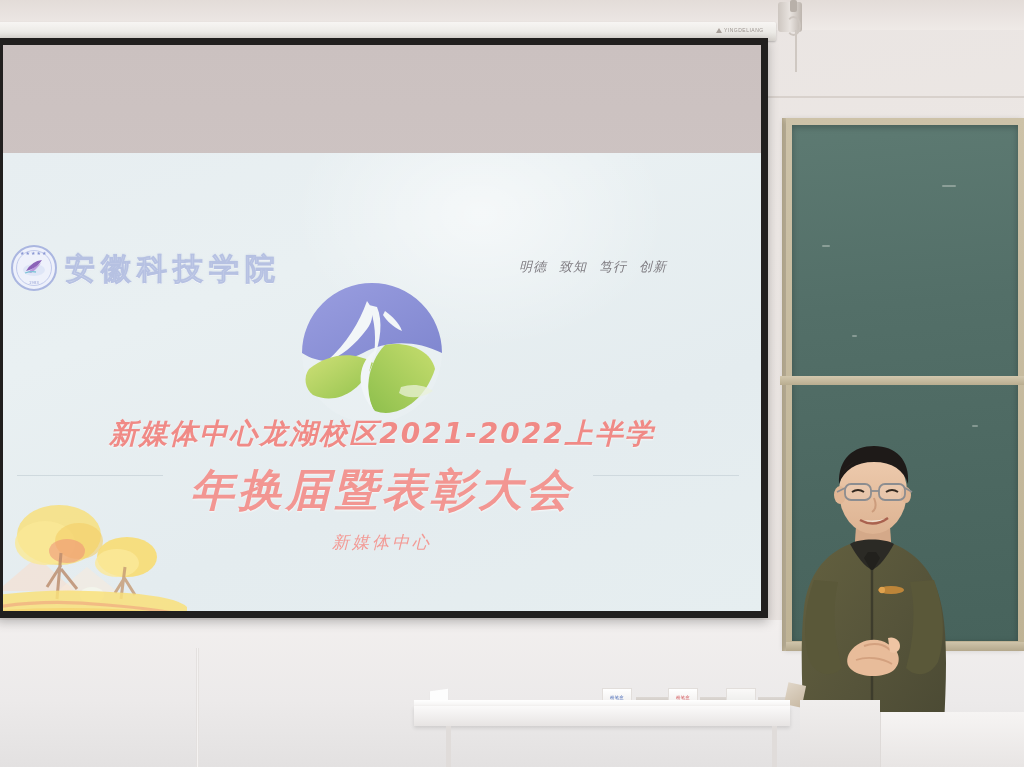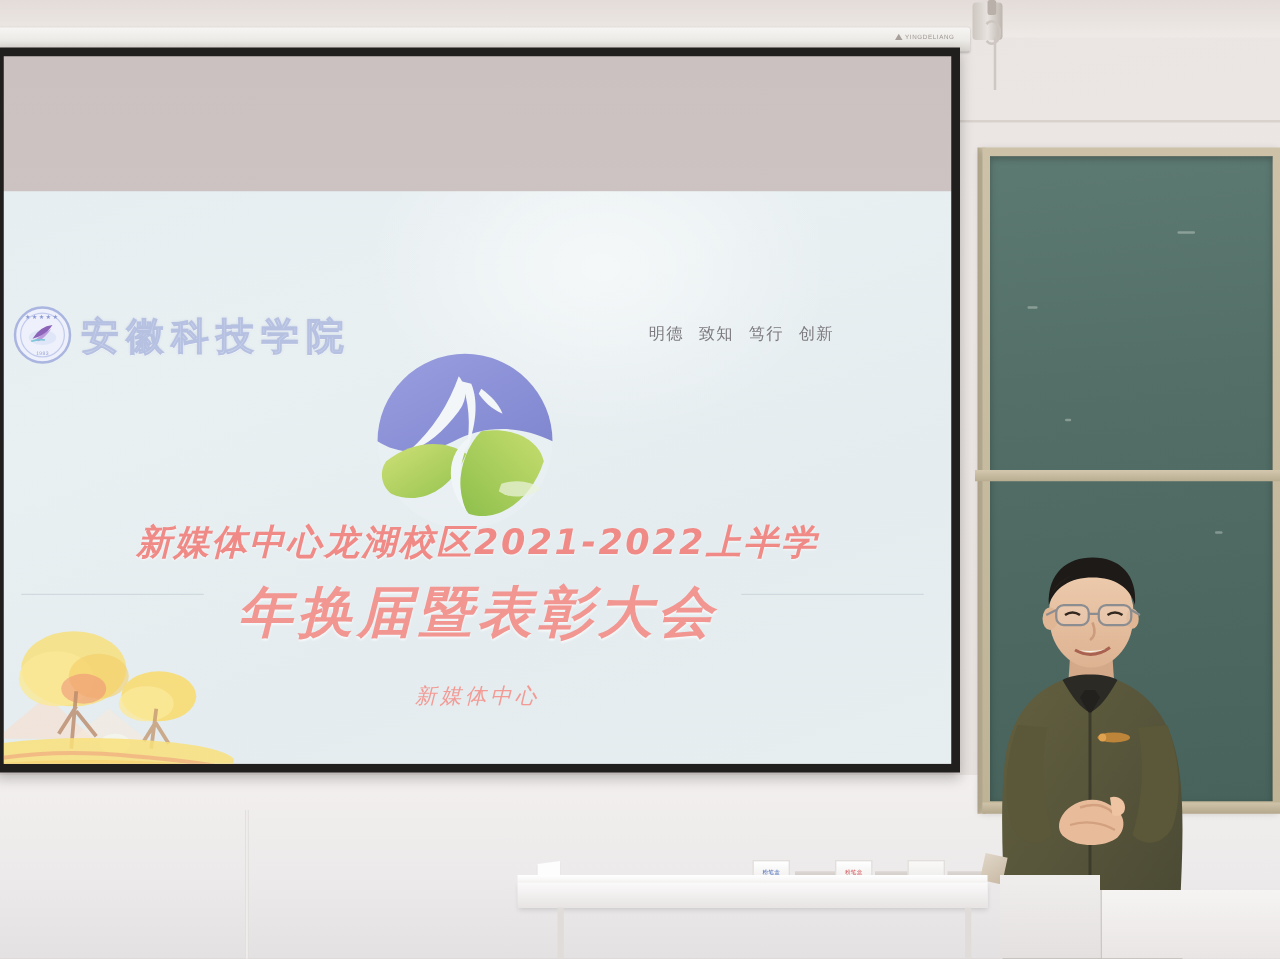--- a/index.html
+++ b/index.html
@@ -57,37 +57,37 @@
   .seal-stars{ position:absolute; left:9px; top:5px; font-size:5px; color:#8b98d4; letter-spacing:1px;}
   .seal-txt{ position:absolute; left:0; right:0; bottom:6px; text-align:center;
     font-size:4px; color:#97a3d6; letter-spacing:.3px;}
 
   .univ-name{ position:absolute; left:62px; top:96px; font-size:30px; font-weight:700;
     color:#c9d2ea; letter-spacing:6px; font-family:"DejaVu Sans", sans-serif;
     text-shadow:0 1px 1px rgba(255,255,255,.85), 0 0 2px rgba(150,165,210,.55);
     -webkit-text-stroke:.6px #b6c1e2; }
   .motto{ position:absolute; left:516px; top:105px; font-size:13px; color:#7e7b80;
     letter-spacing:1px; font-family:"DejaVu Sans", sans-serif; }
-  .motto span{ margin-right:12px; }
+  .motto span{ margin-right:12px;font-style:italic; }
 
   
   .emblem{ position:absolute; left:286px; top:124px; width:166px; height:152px; }
 
   
   .title-wrap{ position:absolute; left:0; right:0; top:262px; text-align:center; }
   .title-l1{ font-size:28px; font-weight:700; color:#f08a86; letter-spacing:2px;
     font-family:"DejaVu Sans", sans-serif; font-style:italic;
     text-shadow:0 1px 2px rgba(255,255,255,.7); white-space:nowrap; }
   .title-l2{ margin-top:8px; font-size:44px; font-weight:700; color:#f29692; letter-spacing:4px;
     font-family:"DejaVu Sans", sans-serif; font-style:italic;
     text-shadow:0 1px 2px rgba(255,255,255,.7); position:relative; z-index:2;}
   .rule-l{ position:absolute; left:14px; top:322px; width:146px; height:1px; background:#cfd9de; }
   .rule-r{ position:absolute; right:22px; top:322px; width:146px; height:1px; background:#cfd9de; }
 
-  .sig{ position:absolute; left:0; right:0; top:392px; text-align:center;
+  .sig{ position:absolute; left:0; right:0; top:378px; text-align:center;
     font-size:17px; color:#f39a95; letter-spacing:3px; font-style:italic;
     font-family:"DejaVu Sans", sans-serif; }
   .dt{ position:absolute; left:0; right:0; top:418px; text-align:center;
     font-size:17px; color:#f6a7a1; letter-spacing:2px; font-style:italic;
     font-family:"DejaVu Sans", sans-serif; }
 
   
   .scenery{ position:absolute; left:-6px; bottom:-4px; width:240px; height:130px; }
 
   

